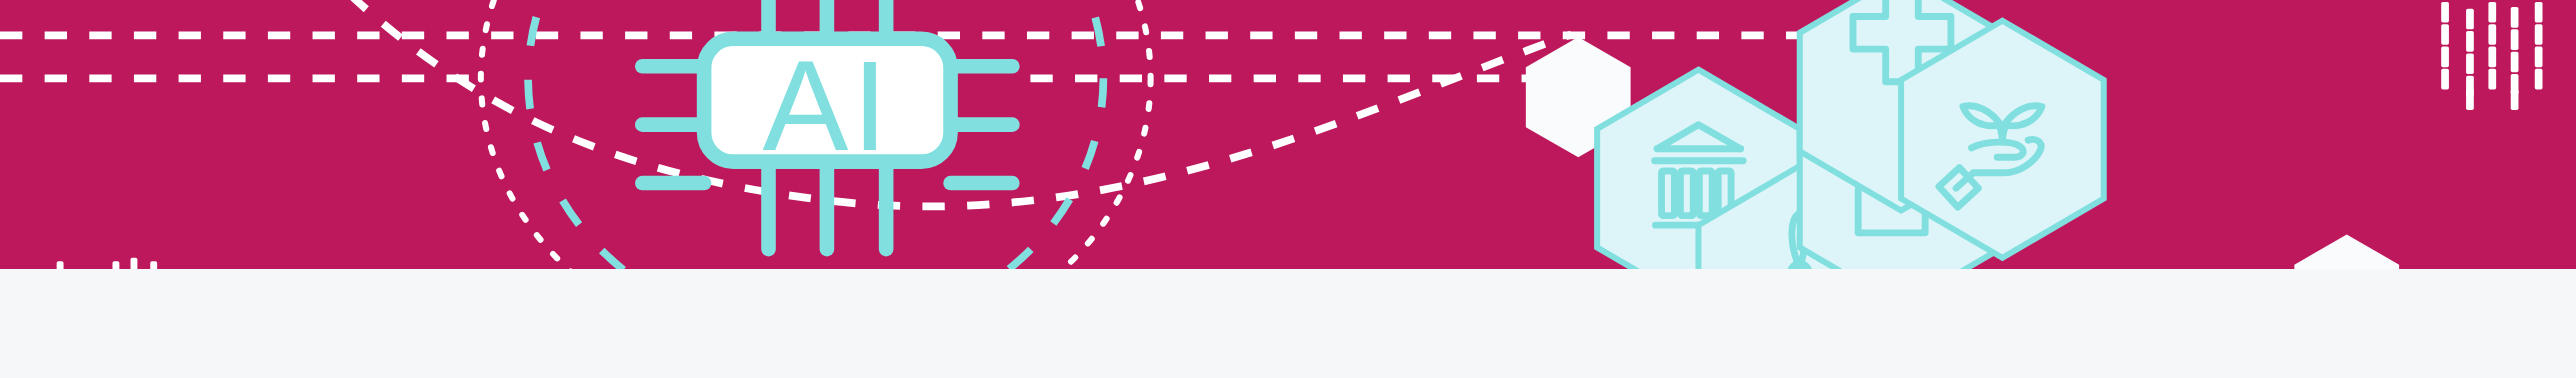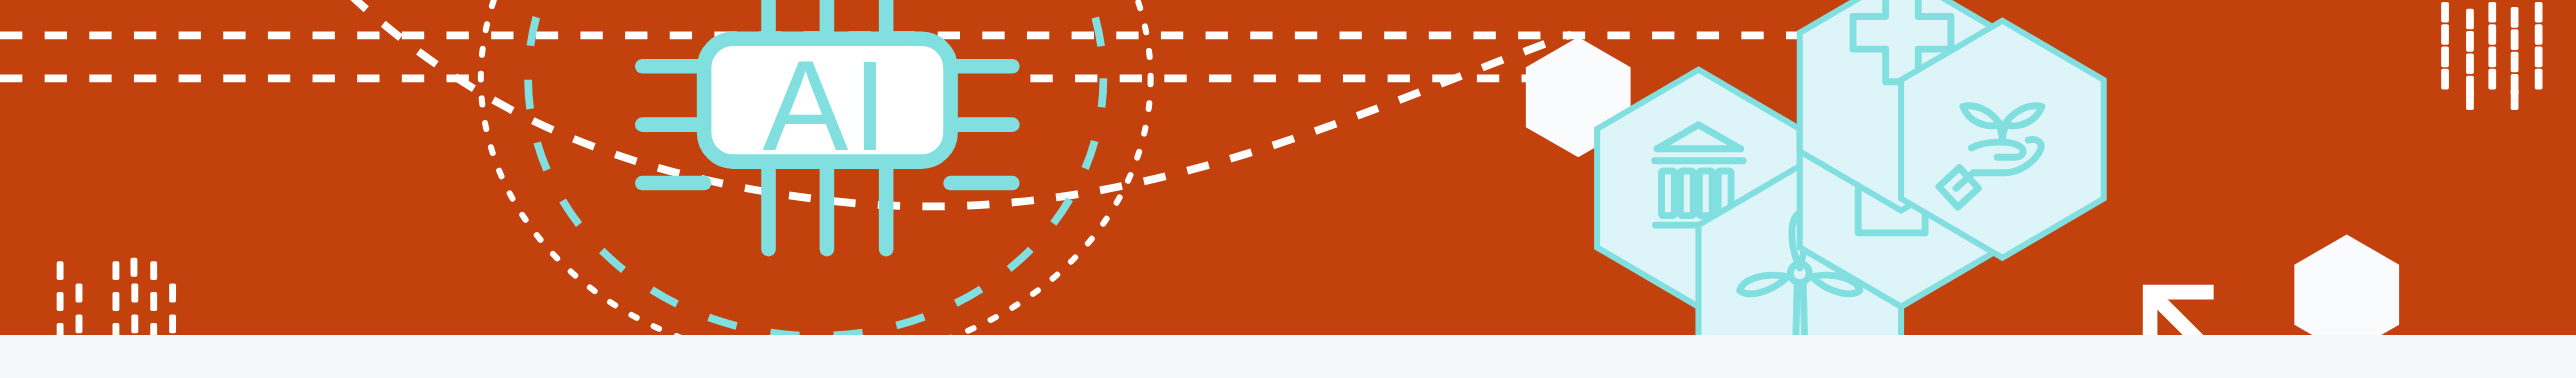--- a/index.html
+++ b/index.html
@@ -7,23 +7,23 @@
     margin: 0;
     padding: 0;
     background: #f5f7f9;
   }
   body {
     font-family: "Liberation Sans", sans-serif;
   }
   #banner {
     position: relative;
     width: 2576px;
-    height: 335px;
+    height: 269px;
     overflow: hidden;
-    background: #c2410c;
+    background: #be185d;
   }
   #banner svg.layer {
     position: absolute;
     top: 0;
     left: 0;
     width: 2576px;
     height: 379px;
     display: block;
   }
   .chip-label {

